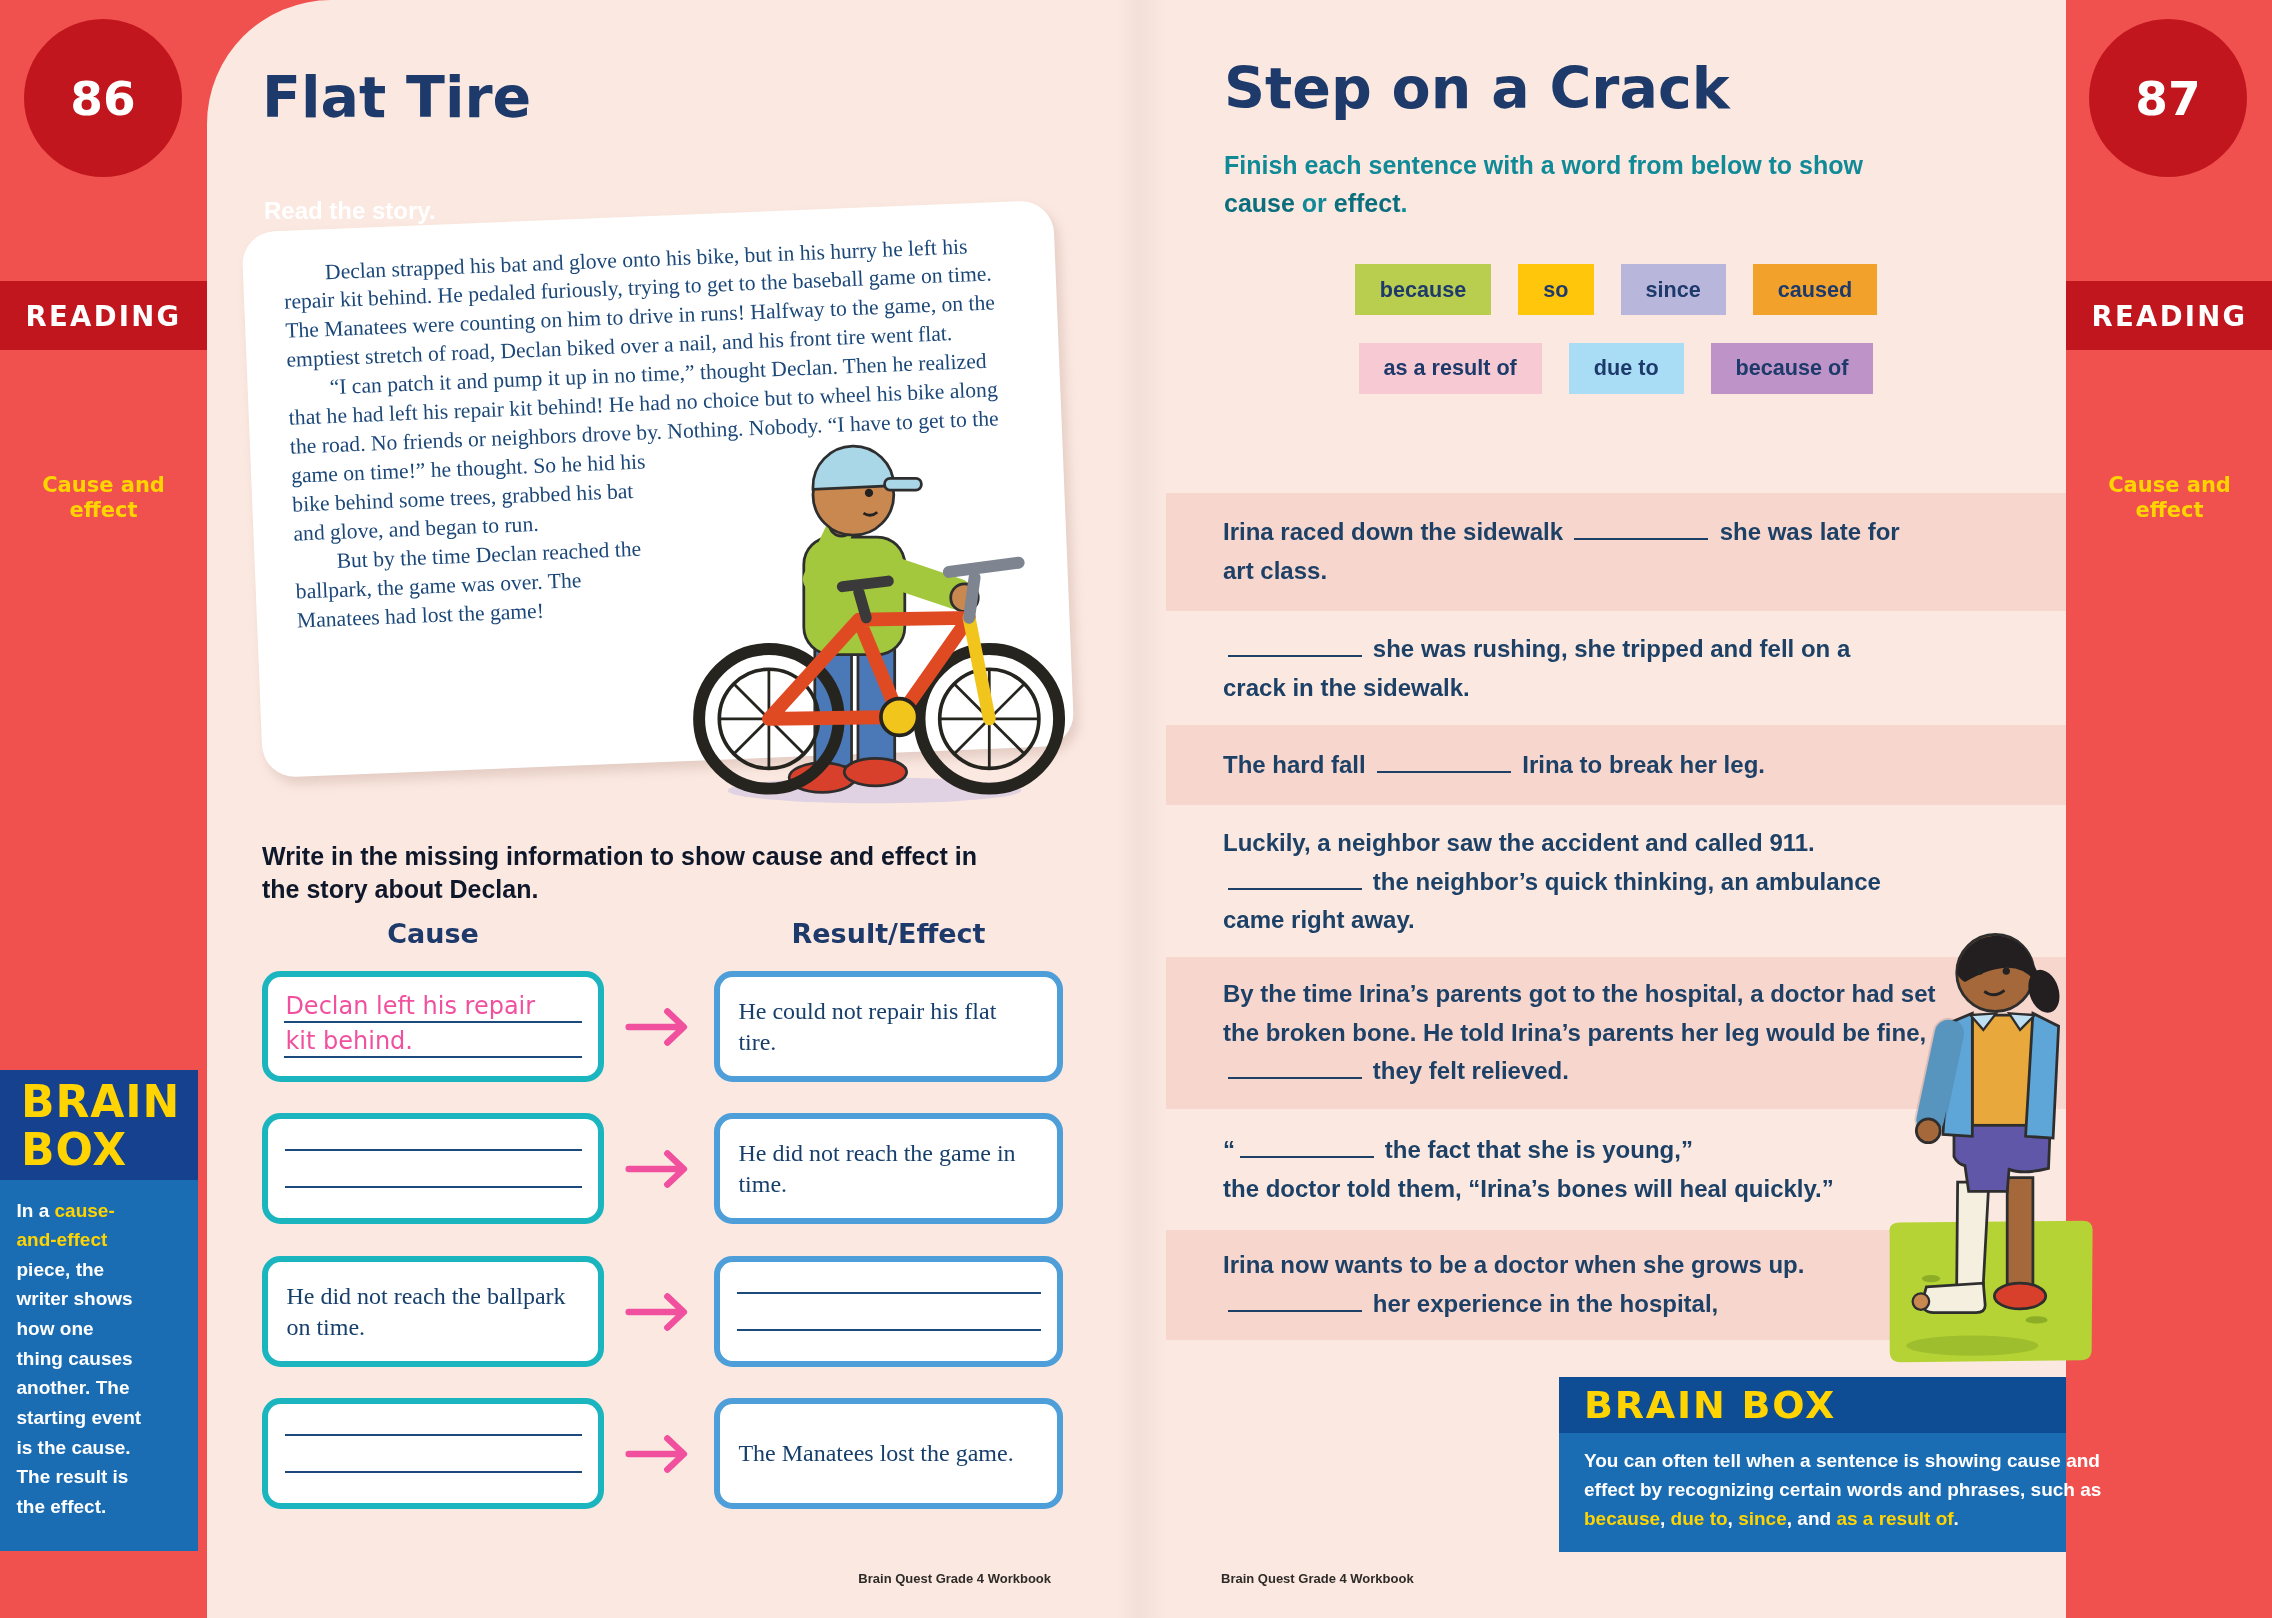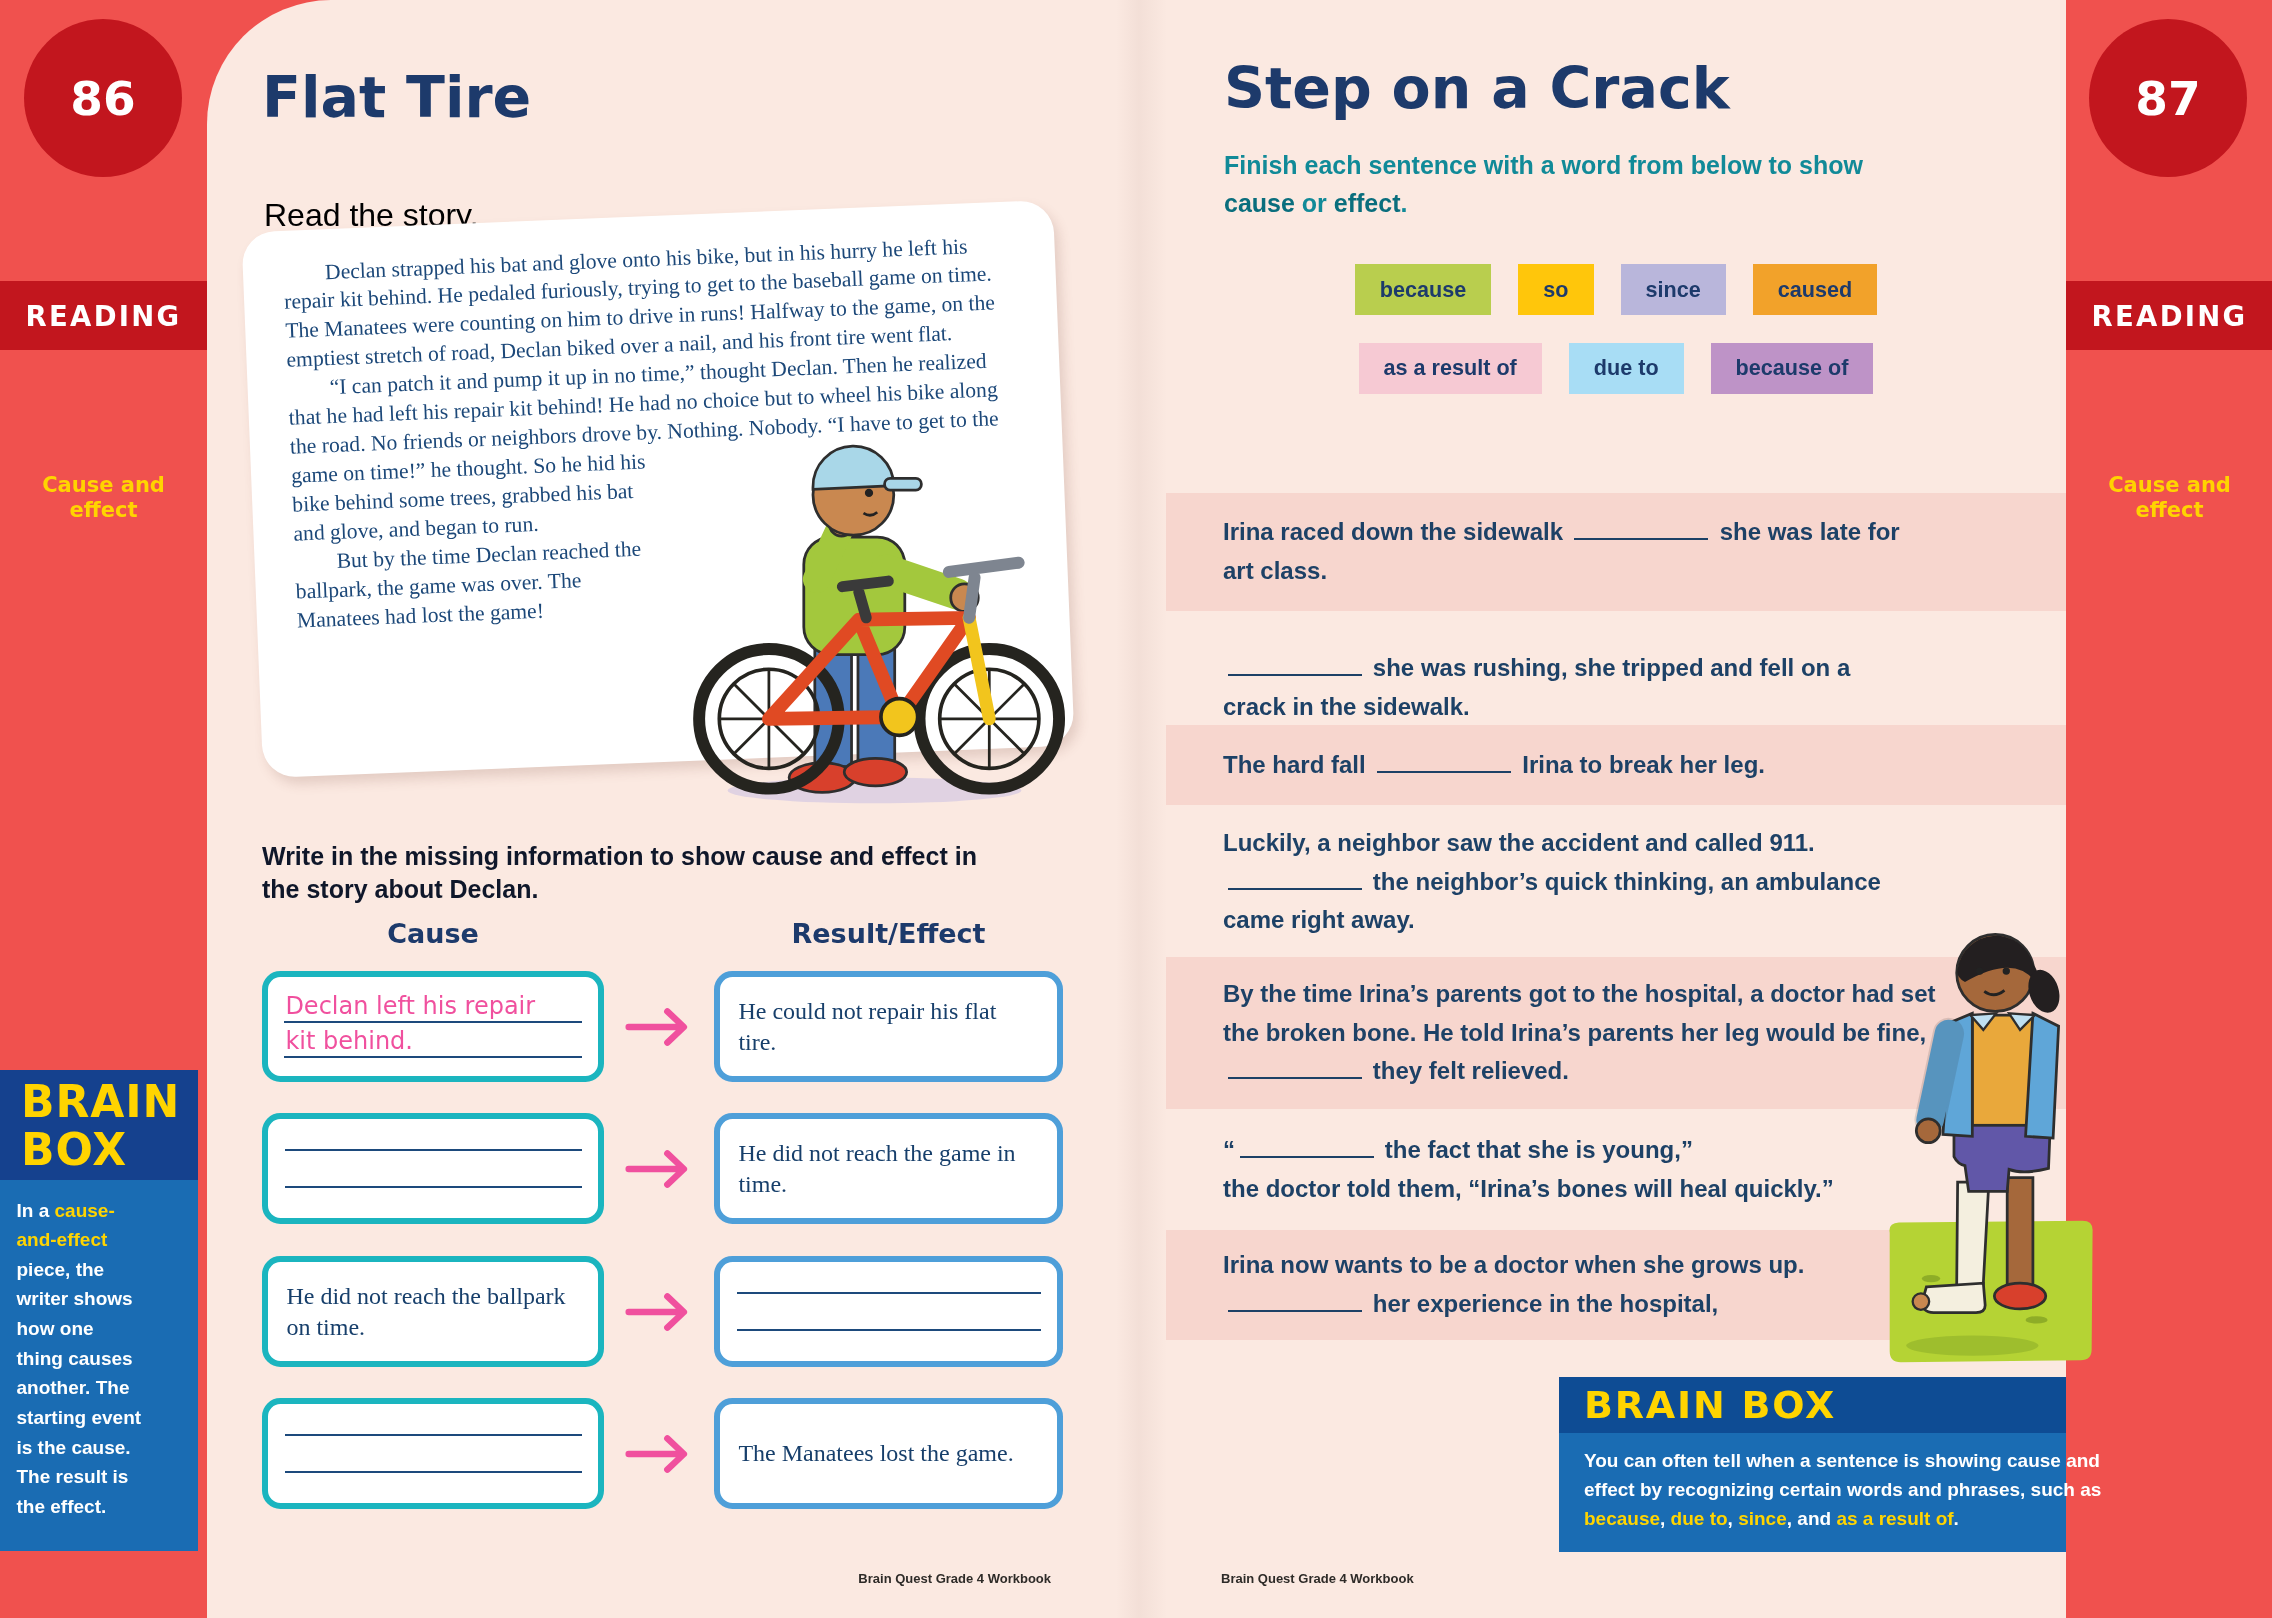--- a/index.html
+++ b/index.html
@@ -39,21 +39,21 @@
   .bb-right-head{background:#0E4C94;height:56px;display:flex;align-items:center;
                  color:#FFD400;font-family:"DejaVu Sans",sans-serif;font-weight:bold;font-size:38px;
                  letter-spacing:1.8px;padding-left:25px;}
   .bb-right-body{background:#1A6CB3;color:#fff;font-size:19px;font-weight:bold;line-height:1.52;
                  padding:13.8px 24px 19px 25px;box-sizing:border-box;}
   .bb-right-body .hl{color:#FFD400;}
 
   
   .title{position:absolute;color:#1D3A6B;font-family:"DejaVu Sans",sans-serif;font-weight:bold;font-size:57px;}
   .title-left{left:262px;top:64px;}
-  .subtitle-left{position:absolute;left:264px;top:197px;color:#000000;font-weight:normal;font-size:32px;}
+  .subtitle-left{position:absolute;left:264px;top:197px;color:#ffffff;font-weight:bold;font-size:24px;}
   .story-card{position:absolute;left:252px;top:216px;width:812px;height:546px;background:#fff;
               border-radius:33px;transform:rotate(-2.3deg);
               box-shadow:4.6px 7.3px 12px rgba(120,70,60,0.18);
               padding:28.5px 36px 18.4px 40px;box-sizing:border-box;
               font-family:"Liberation Serif","DejaVu Serif",serif;color:#1C4879;
               font-size:21.6px;line-height:1.34;}
   .story-card p{margin:0;text-indent:42px;}
   .sp1{float:right;width:0.9px;height:229px;}
   .sp2{float:right;clear:right;width:363px;height:413px;}
   .boy-ill{position:absolute;left:677px;top:425px;width:395px;height:382px;}
@@ -92,21 +92,21 @@
   .wb-row{display:flex;gap:27px;justify-content:center;}
   .chip{height:51px;display:flex;align-items:center;justify-content:center;padding:0 25px;
         color:#1D3A6B;font-weight:bold;font-size:21.6px;}
   .sent{position:absolute;left:1166px;width:900px;display:flex;flex-direction:column;
         justify-content:center;color:#1D4166;font-weight:bold;font-size:24px;
         padding:0 44px 0 57px;box-sizing:border-box;line-height:1.62;}
   .s-pink{background:#F7D6CE;}
   .sent .blank{display:inline-block;width:134px;height:0.85em;border-bottom:2.8px solid #1D4166;
                margin:0 4.6px;}
   .s1{top:493px;height:118px;}
-  .s2{top:630px;height:115px;}
+  .s2{top:611px;height:115px;}
   .s3{top:725px;height:80px;}
   .s4{top:806px;height:152px;}
   .s5{top:957px;height:152px;}
   .s6{top:1109px;height:122px;}
   .s7{top:1230px;height:110px;}
   .girl-ill{position:absolute;left:1862px;top:916px;width:239px;height:459px;z-index:3;}
   .tl{white-space:nowrap;}
 </style>
 </head>
 <body>

